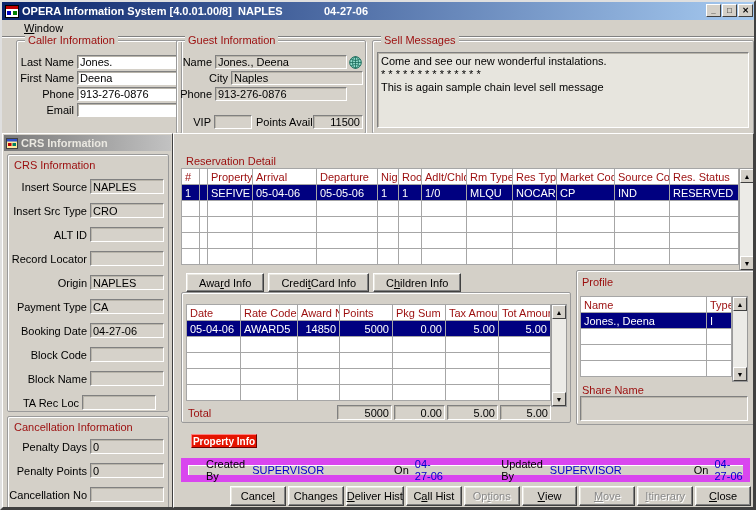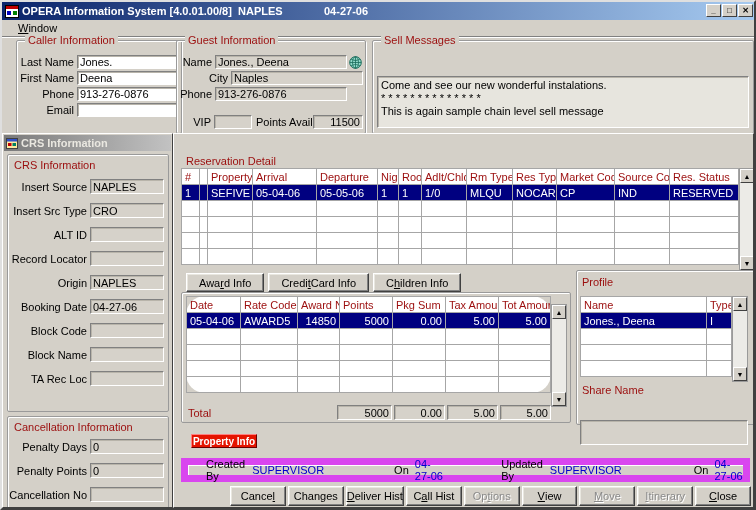--- a/index.html
+++ b/index.html
@@ -22,21 +22,21 @@
   .tb-date{position:absolute;left:322px;}
   .win-btns{position:absolute;right:1px;top:2px;display:flex;gap:1px;}
   .win-btn{
     width:15px;height:13px;background:#d4d0c8;color:#000;font-weight:bold;font-size:8px;
     border:1px solid;border-color:#fff #404040 #404040 #fff;
     display:flex;align-items:center;justify-content:center;line-height:1;
   }
   
   .menubar{position:absolute;left:0;top:18px;right:0;height:17px;display:flex;align-items:center;
     border-bottom:1px solid #808080;box-shadow:0 1px 0 #fff;}
-  .menu-item{padding:1px 16px;}
+  .menu-item{padding:1px 22px;}
   
   .groupbox{
     position:absolute;border:1px solid #9a9a9a;border-radius:2px;
     box-shadow:inset 1px 1px 0 #fff, 1px 1px 0 #fff;
   }
   .legend{
     position:absolute;top:-7px;left:8px;background:var(--window-bg,#d4d0c8);
     padding:0 3px;color:var(--section-red,#9b0d0d);
   }
   .red-label{color:var(--section-red,#9b0d0d);}
@@ -81,21 +81,21 @@
     background:#d4d0c8;border:1px solid;border-color:#fff #404040 #404040 #fff;
     box-shadow:inset -1px -1px 0 #808080,inset 1px 1px 0 #e9e7e0;
     display:flex;align-items:center;justify-content:center;
     font-family:"Liberation Sans",sans-serif;font-size:11px;color:#000;white-space:nowrap;
   }
   .tab{height:19px;padding:0 12px;}
   .btn{height:20px;flex:1;}
   .btn.disabled{color:#8a8a8a;text-shadow:1px 1px 0 #fff;}
   .btnrow{position:absolute;display:flex;gap:2px;padding-left:11px;}
   
-  .sunkenbox{border:1px solid;border-color:#808080 #fff #fff #808080;box-shadow:inset 1px 1px 0 #b8b4aa;margin-top:24px;}
+  .sunkenbox{border:1px solid;border-color:#808080 #fff #fff #808080;box-shadow:inset 1px 1px 0 #b8b4aa;}
   .audit{position:absolute;border:7px solid #d946ef;box-shadow:inset 1px 1px 0 #fff;
     display:flex;align-items:center;}
   .blue{color:var(--value-blue,#0000cc);}
   .propinfo-btn{
     position:absolute;background:var(--property-info-red,#e51400);color:#fff;font-weight:bold;font-size:10px;
     border:1px solid;border-color:#ff8080 #600 #600 #ff8080;
     display:flex;align-items:center;justify-content:center;
   }
   .sell-box{position:absolute;background:#e7e5de;padding:2px 3px;line-height:13px;}
   u{text-decoration:underline;}
@@ -213,33 +213,37 @@
           </div>
         <div class="frow">
             <span class="flabel" style="width:82px">Record Locator</span>
             <input class="tfield ro" style="width: 74px; height: 15px;" value="">
           </div>
         <div class="frow">
             <span class="flabel" style="width:82px">Origin</span>
             <input class="tfield ro" style="width: 74px; height: 15px;" value="NAPLES">
           </div>
         <div class="frow">
+            <span class="flabel" style="width:82px">Payment Type</span>
+            <input class="tfield ro" style="width: 74px; height: 15px;" value="CA">
+          </div>
+        <div class="frow">
             <span class="flabel" style="width:82px">Booking Date</span>
             <input class="tfield ro" style="width: 74px; height: 15px;" value="04-27-06">
           </div>
         <div class="frow">
             <span class="flabel" style="width:82px">Block Code</span>
             <input class="tfield ro" style="width: 74px; height: 15px;" value="">
           </div>
         <div class="frow">
             <span class="flabel" style="width:82px">Block Name</span>
             <input class="tfield ro" style="width: 74px; height: 15px;" value="">
           </div>
         <div class="frow">
-            <span class="flabel" style="width:82px">TA Rec Loc</span>
+            <span class="flabel" style="width:74px">TA Rec Loc</span>
             <input class="tfield ro" style="width: 74px; height: 15px;" value="">
           </div>
       </div>
     </div>
     <div class="groupbox" style="left:4px;top:282px;width:162px;height:112px;box-shadow:inset 1px 1px 0 #fff;">
       <div class="red-label" style="position:absolute;left:6px;top:4px;">Cancellation Information</div>
       <div style="position:absolute;inset:0;display:flex;flex-direction:column;gap:9px;padding:22px 2px 0 0;">
         <div class="frow">
             <span class="flabel" style="width:82px">Penalty Days</span>
             <input class="tfield ro" style="width: 74px; height: 15px;" value="0">
@@ -376,21 +380,21 @@
       <div class="sb-btn">▼</div>
     </div>
 
     <div style="position:absolute;left:12px;top:139px;display:flex;gap:4px;">
       <div class="tab">Awa<u>r</u>d Info</div>
       <div class="tab">Credi<u>t</u> Card Info</div>
       <div class="tab">C<u>h</u>ildren Info</div>
     </div>
 
     <div class="groupbox" style="left:7px;top:158px;width:390px;height:131px;box-shadow:inset 1px 1px 0 #fff;">
-      <table class="dtable" style="position:absolute;left:4px;top:3px;width:365px;border-radius:19px;">
+      <table class="dtable" style="position:absolute;left:4px;top:11px;width:365px;">
         <colgroup>
             <col style="width:54px">
             <col style="width:57px">
             <col style="width:42px">
             <col style="width:53px">
             <col style="width:53px">
             <col style="width:53px">
             <col>
           </colgroup>
         <tbody>

